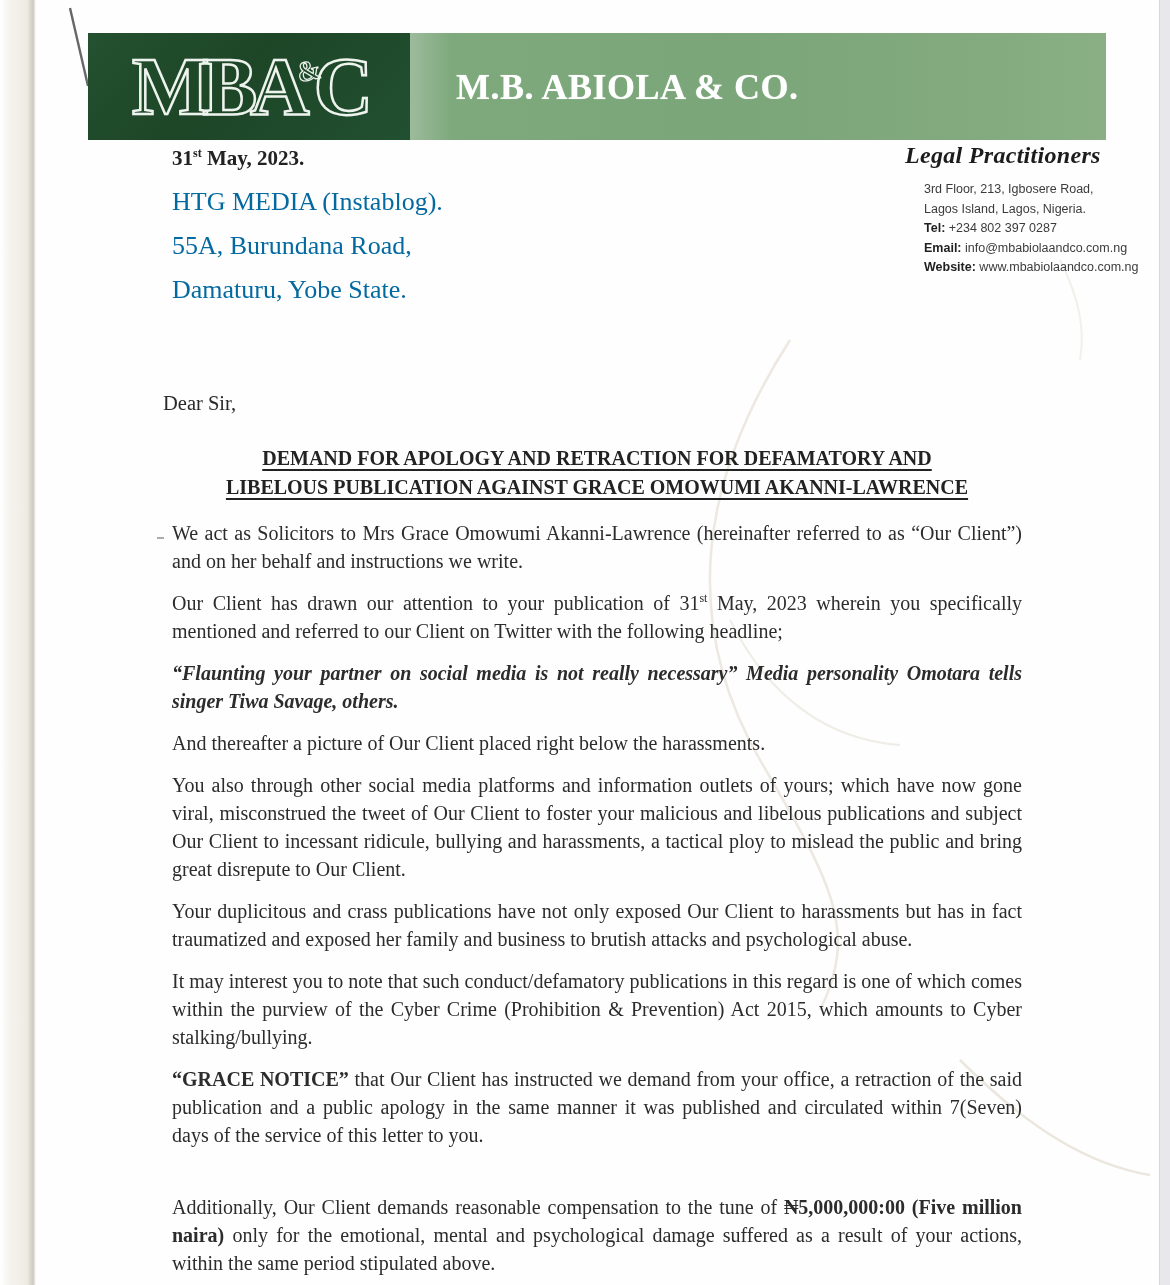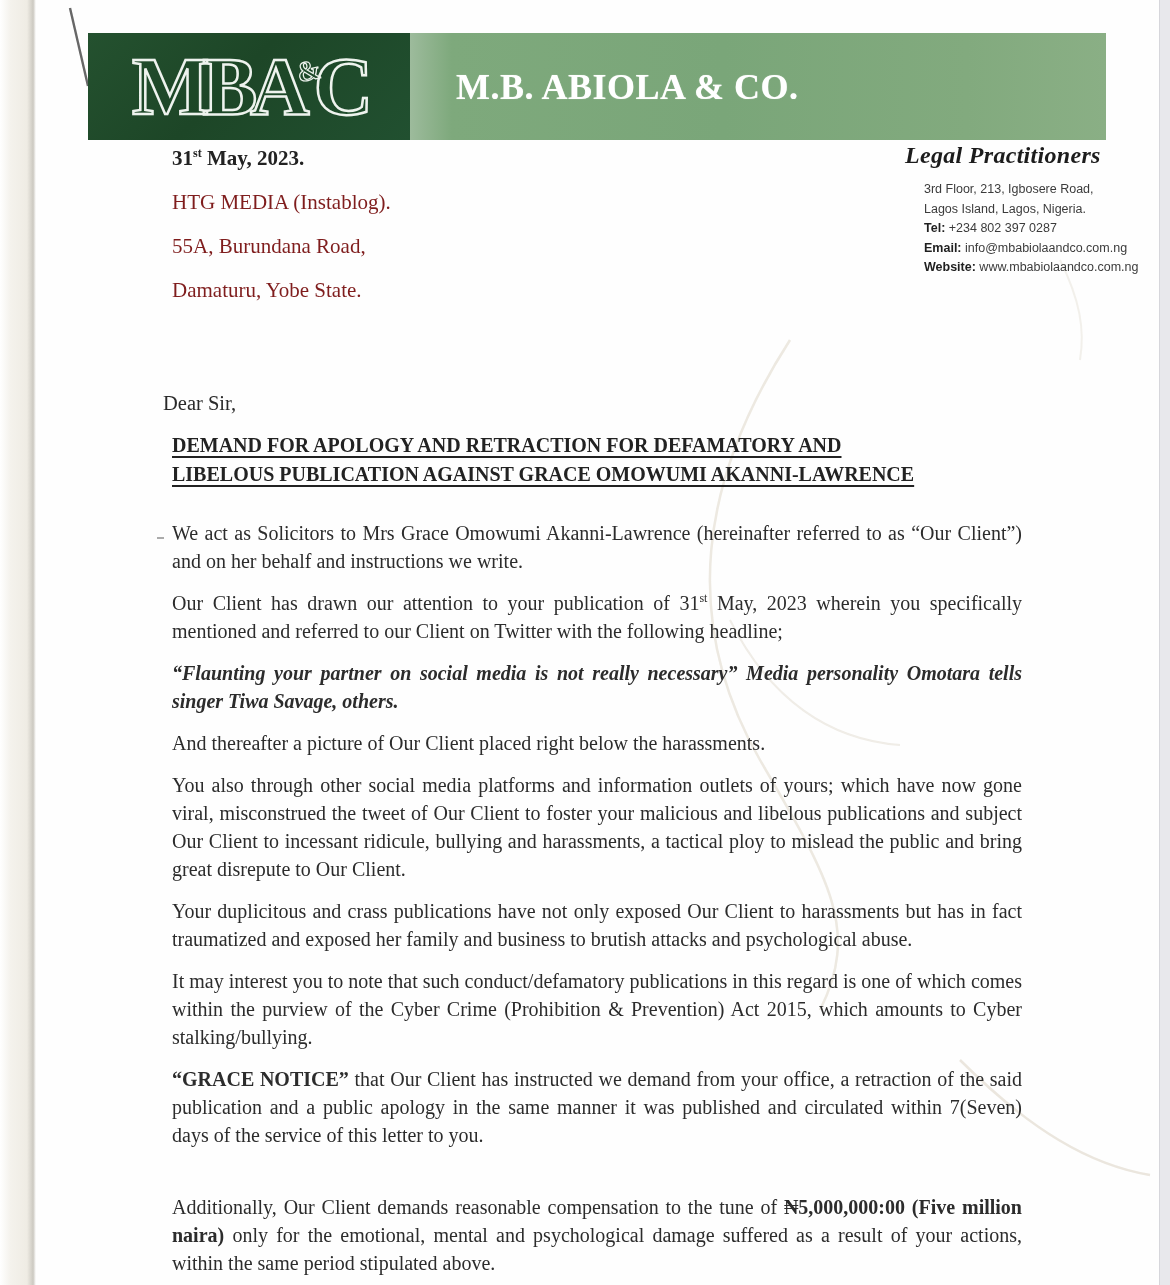--- a/index.html
+++ b/index.html
@@ -76,32 +76,32 @@
   .contact b { color:#1f1f1f; }
 
   
   .date-line {
     position:absolute; left:172px; top:146px;
     font-size:21px; font-weight:bold; color:#222;
   }
   .date-line sup, .body sup { font-size:12px; vertical-align:super; line-height:0; }
   .recipient {
     position:absolute; left:172px; top:188px;
-    font-size:21px; color:#7f1d1d;
+    font-size:26px; color:#0369a1;
   }
   .recipient div { margin-bottom:16px; line-height:28px; }
 
   .salutation {
     position:absolute; left:163px; top:392px;
     font-size:20.5px; color:#2a2a2a;
   }
 
   .subject {
-    position:absolute; left:172px; top:431px; width:850px;
-    text-align:left; font-size:20px; font-weight:bold; color:#222;
+    position:absolute; left:172px; top:444px; width:850px;
+    text-align:center; font-size:20px; font-weight:bold; color:#222;
     line-height:29px;
   }
   .subject div {
     text-decoration:underline;
     text-decoration-thickness:2px;
     text-underline-offset:4px;
   }
 
   
   .body {

